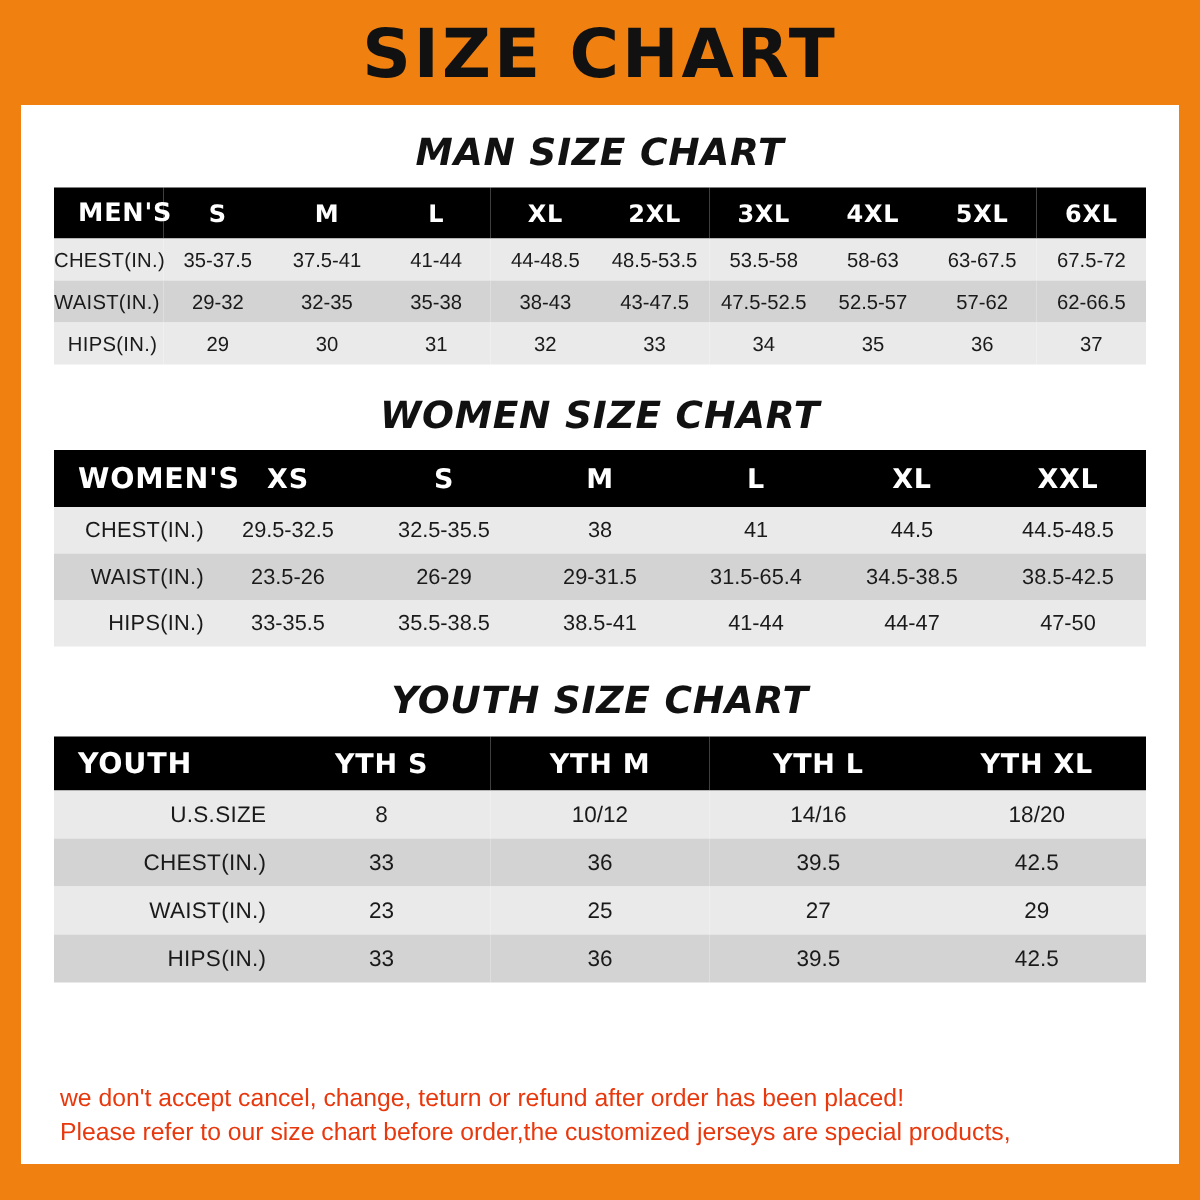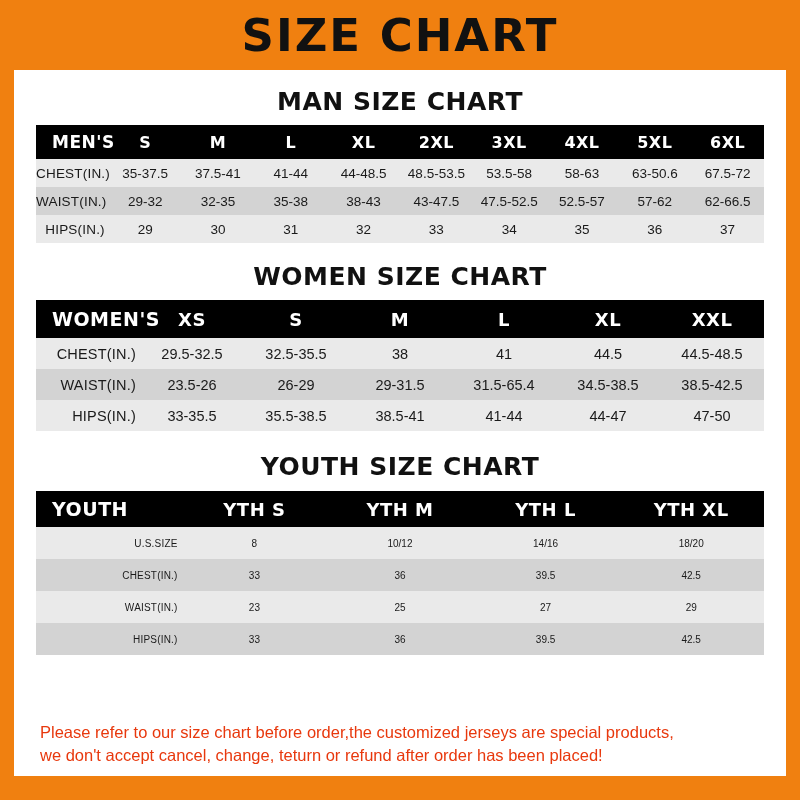--- a/index.html
+++ b/index.html
@@ -48,20 +48,21 @@
     display: flex;
     flex-direction: column;
   }
   .section-title {
     text-align: center;
     font-family: "DejaVu Sans", sans-serif;
     font-weight: bold;
     font-size: 25px;
     color: #111;
     letter-spacing: 0.5px;
+    font-style: italic;
   }
   .s1-title { margin: 17px 0 9px 0; }
   .s2-title { margin: 19px 0 9px 0; }
   .s3-title { margin: 21px 0 10px 0; }
 
   table {
     border-collapse: collapse;
     width: 100%;
     table-layout: fixed;
   }
@@ -99,21 +100,21 @@
     padding-right: 4px;
     text-align: right;
   }
   .row-light { background: #eaeaea; }
   .row-dark  { background: #d3d3d3; }
 
   
   .tbl-women .body-row td { height: 31px; font-size: 14.5px; }
   .tbl-women .hdr-row td { height: 38px; font-size: 18px; }
   .tbl-women .hdr-row td.rowlabel { font-size: 19px; }
-  .tbl-youth .body-row td { height: 32px; font-size: 10px; }
+  .tbl-youth .body-row td { height: 32px; font-size: 15px; }
   .tbl-youth .hdr-row td { height: 36px; font-size: 18px; }
   .tbl-youth .hdr-row td.rowlabel { font-size: 19px; }
 
   .footer-note {
     margin-top: auto;
     padding: 12px 4px 10px 4px;
     color: #e8380d;
     font-size: 16.5px;
     line-height: 1.35;
     text-align: left;
@@ -153,21 +154,21 @@
         </tr>
         <tr class="body-row row-light">
           <td class="rowlabel">CHEST(IN.)</td>
           <td>35-37.5</td>
           <td>37.5-41</td>
           <td>41-44</td>
           <td>44-48.5</td>
           <td>48.5-53.5</td>
           <td>53.5-58</td>
           <td>58-63</td>
-          <td>63-50.6</td>
+          <td>63-67.5</td>
           <td>67.5-72</td>
         </tr>
         <tr class="body-row row-dark">
           <td class="rowlabel">WAIST(IN.)</td>
           <td>29-32</td>
           <td>32-35</td>
           <td>35-38</td>
           <td>38-43</td>
           <td>43-47.5</td>
           <td>47.5-52.5</td>
@@ -267,20 +268,20 @@
           <td class="rowlabel">HIPS(IN.)</td>
           <td>33</td>
           <td>36</td>
           <td>39.5</td>
           <td>42.5</td>
         </tr>
       </tbody>
     </table>
 
     <div class="footer-note">
+      <div>we don't accept cancel, change, teturn or refund after order has been placed!</div>
       <div>Please refer to our size chart before order,the customized jerseys are special products,</div>
-      <div>we don't accept cancel, change, teturn or refund after order has been placed!</div>
     </div>
 
   </div>
 
   <div class="footer-band"></div>
 </div>
 
 </body></html>

